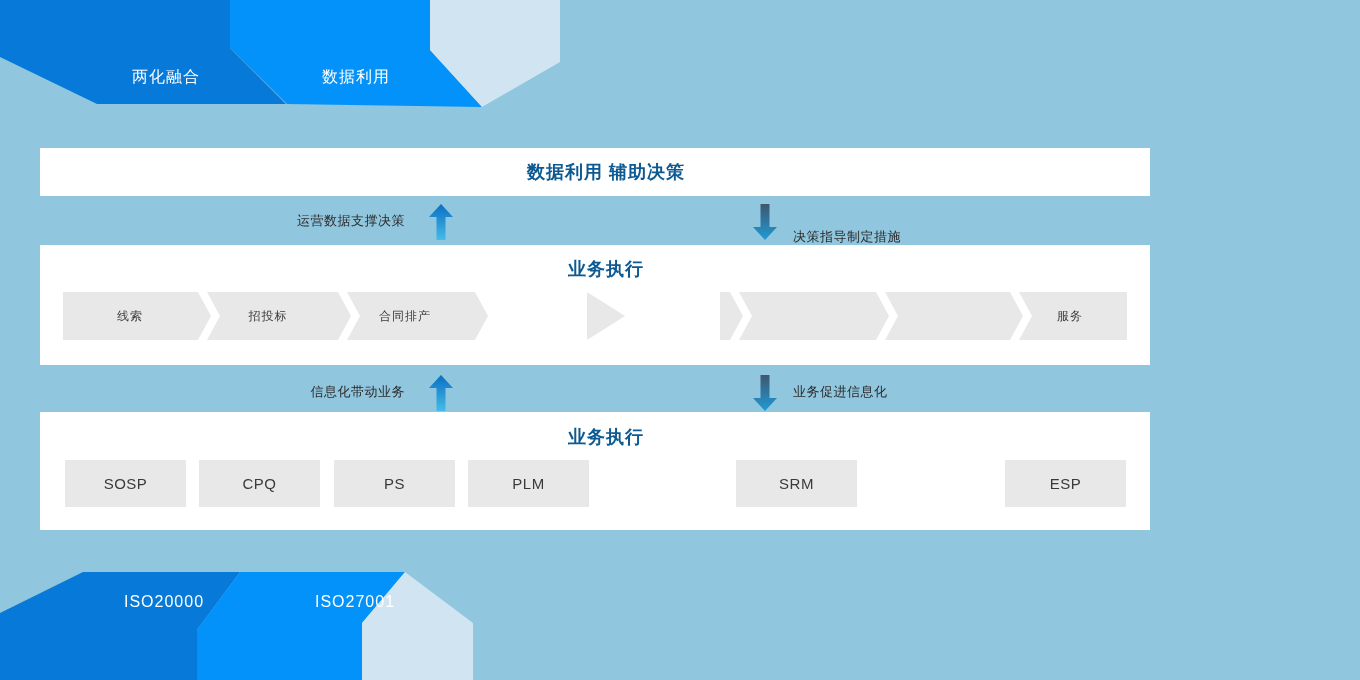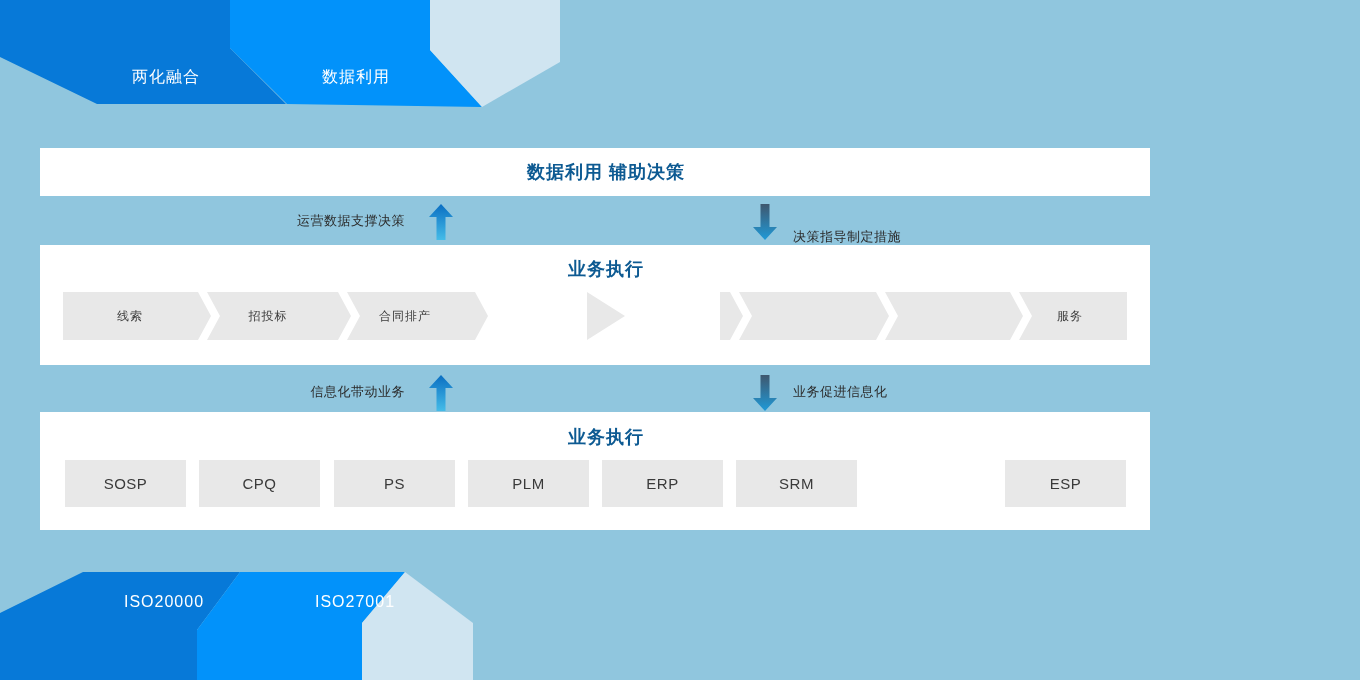--- a/index.html
+++ b/index.html
@@ -146,21 +146,20 @@
   </svg>
   <div class="strip-label" style="left:793px;top:381px;width:300px">业务促进信息化</div>
 
   <div class="panel" style="top:412px;height:118px">
     <div class="panel-title" style="top:13px">业务执行</div>
   </div>
   <div class="sys-box" style="left:199px">CPQ</div>
   <div class="sys-box" style="left:65px">SOSP</div>
   <div class="sys-box" style="left:334px">PS</div>
   <div class="sys-box" style="left:468px">PLM</div>
-  <div class="sys-box" style="left:602px">ERP</div>
   <div class="sys-box" style="left:736px">SRM</div>
   <div class="sys-box" style="left:1005px">ESP</div>
 
   <svg class="abs" style="left:0;top:565px" width="600" height="115" viewBox="0 0 600 115">
     <polygon class="poly-dark" points="83,7 240,7 197,65 197,115 0,115 0,48"></polygon>
     <polygon class="poly-bright" points="240,7 405,7 362,58 362,115 197,115 197,65"></polygon>
     <polygon class="poly-pale" points="405,7 473,58 473,115 362,115 362,58"></polygon>
   </svg>
   <div class="banner-label" style="left:104px;top:591px">ISO20000</div>
   <div class="banner-label" style="left:295px;top:591px">ISO27001</div>

